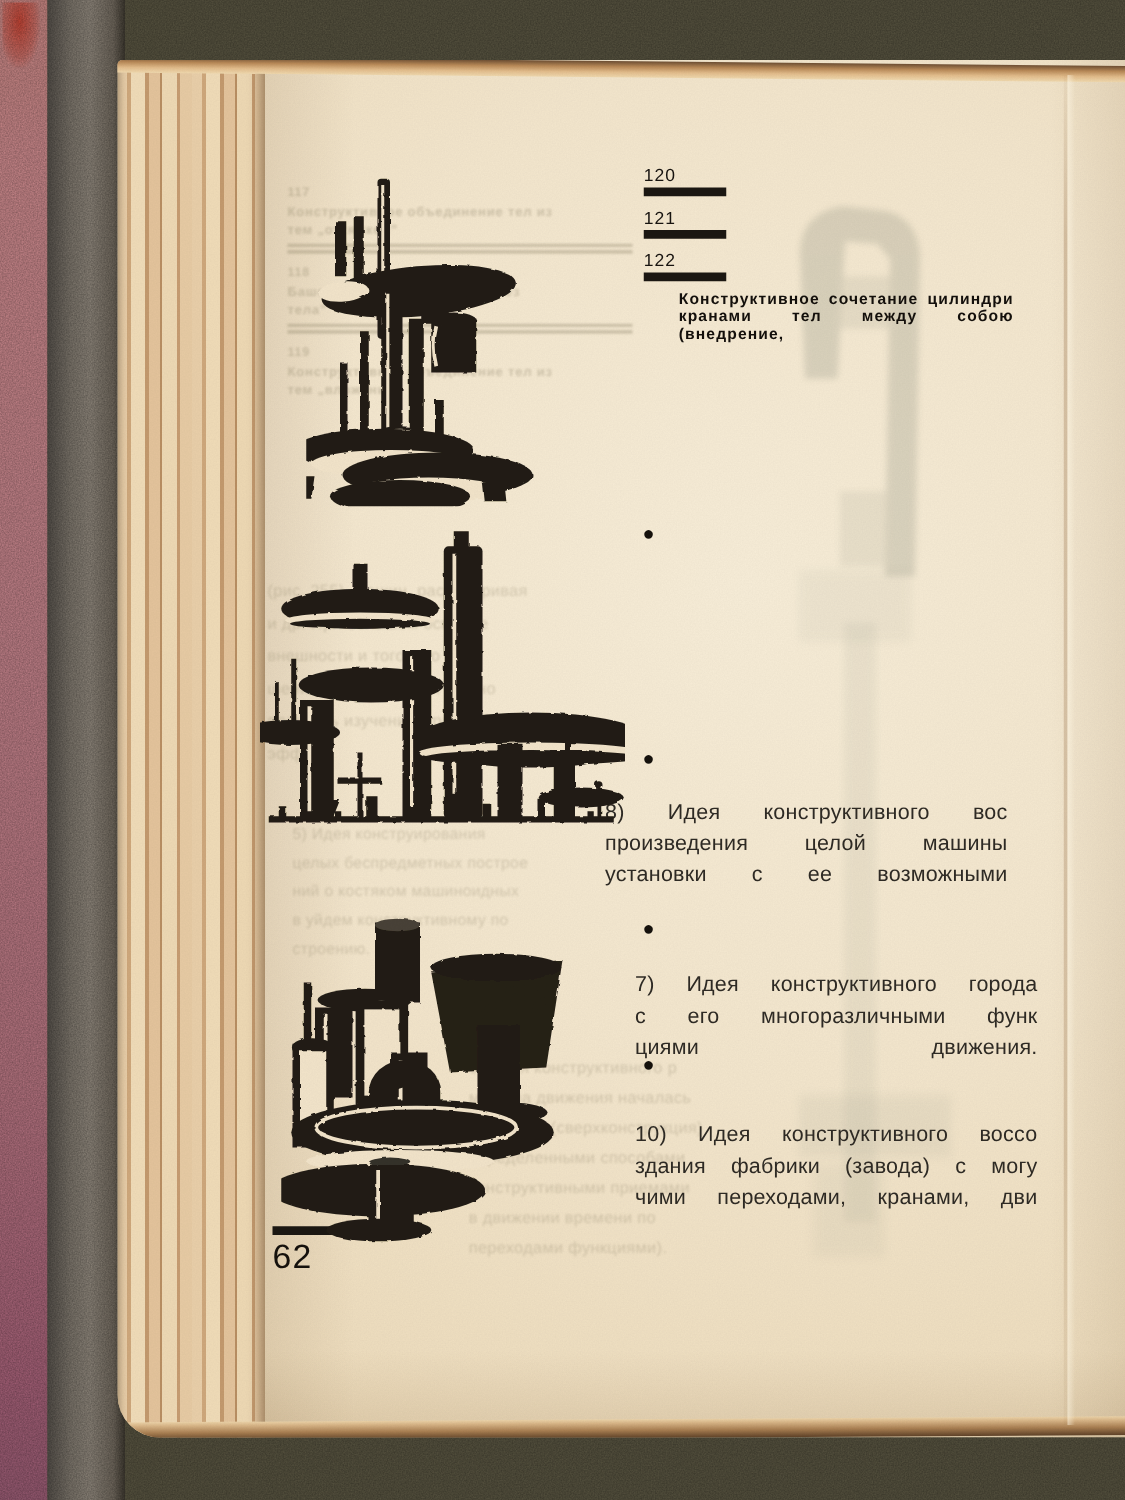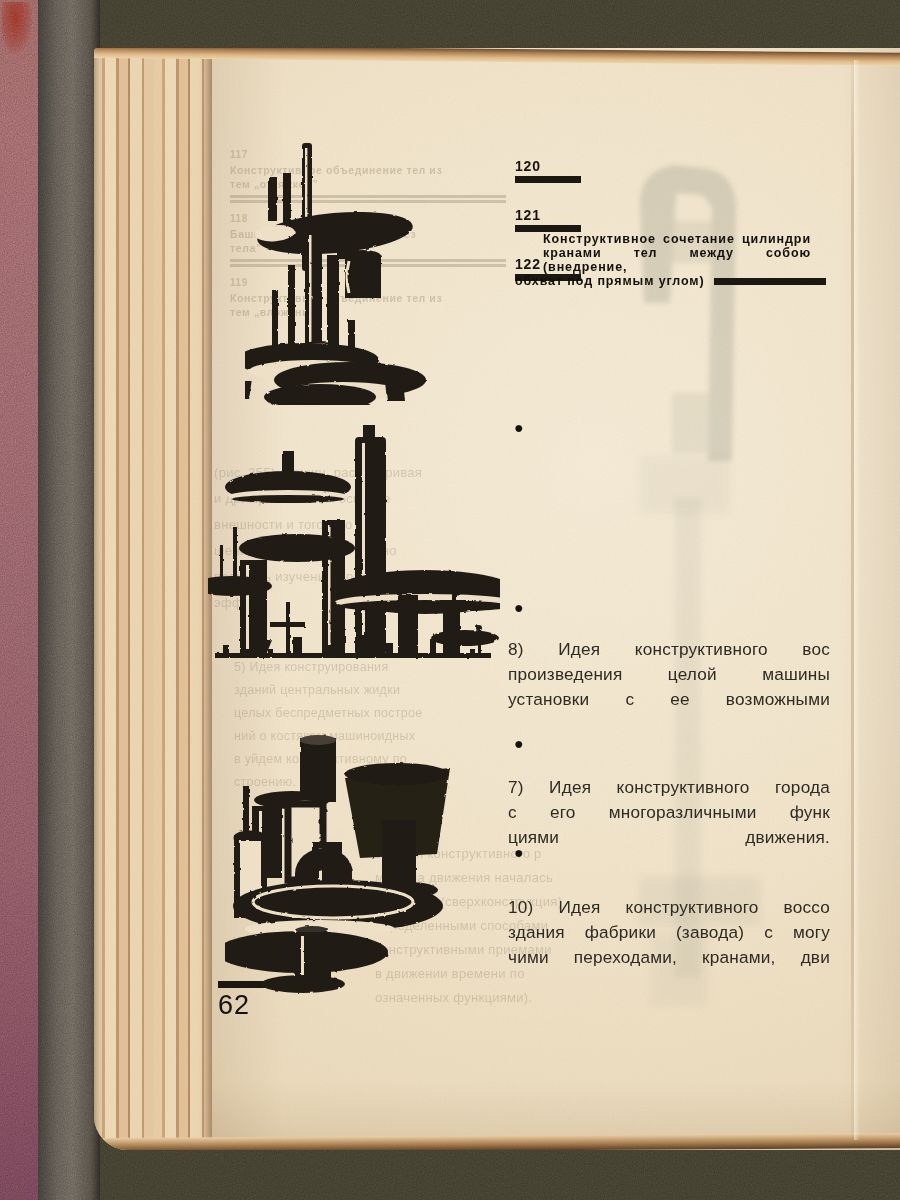--- a/index.html
+++ b/index.html
@@ -46,21 +46,21 @@
   .ghost{color:#8d8266;filter:blur(.7px);}
   .ghost-cap{width:276px;opacity:.34;font-weight:bold;font-size:10.5px;line-height:14px;letter-spacing:.6px;}
   .ghost-cap .num{font-size:10px;margin-bottom:1px;}
   .ghost-rule{height:8px;margin:4px 0 9px 0;
     background:linear-gradient(180deg,#8d8266 0 3px,transparent 3px 5px,#8d8266 5px 8px);}
   .ghost-para{font-size:13px;opacity:.30;letter-spacing:.3px;}
   .ghost-shape{background:#8e9383;pointer-events:none;}
   .ghost-hook{opacity:.20;filter:blur(2.5px);}
 
   
-  .fig-num{font-weight:bold;font-size:14px;line-height:13px;letter-spacing:.8px;color:#181410;margin-top:26px;}
+  .fig-num{font-weight:normal;font-size:14px;line-height:13px;letter-spacing:.8px;color:#181410;}
   .fig-bar{width:66px;height:7px;background:#1c1813;margin-top:3px;}
   .caption{width:340px;color:#14100c;font-weight:bold;font-size:12.5px;line-height:14px;letter-spacing:.9px;}
   .caption .cl{width:268px;text-align:justify;text-align-last:justify;padding-left:28px;}
   .caption .cl3{display:flex;align-items:center;gap:9px;}
   .caption .cap-bar{display:inline-block;width:112px;height:7px;background:#1c1813;flex:none;}
   .bullet{font-size:16px;line-height:16px;color:#16120d;}
   .para{width:322px;color:#2f2b25;font-size:17.2px;line-height:25px;letter-spacing:.2px;}
   .para .jl{text-align:justify;text-align-last:justify;}
   .para .jl-last{text-align:left;}
   .folio{font-weight:normal;font-size:27px;letter-spacing:1px;color:#16120d;}
@@ -112,34 +112,33 @@
   <div class="abs ghost ghost-para" style="left:120px;top:412px;width:262px;line-height:26px;">
     <div>(рис. 255), машин, рассматривая</div>
     <div>и др. При большем осмотре</div>
     <div>внешности и того, что ре</div>
     <div>шения в этой области можно</div>
     <div>получить изучением разный</div>
     <div>эффект.</div>
   </div>
   <div class="abs ghost ghost-para" style="left:140px;top:608px;width:252px;line-height:23px;font-size:12.5px;">
     <div>5) Идея конструирования</div>
-    <div>зданий центральных жидки</div>
     <div>целых беспредметных построе</div>
     <div>ний о костяком машиноидных</div>
     <div>в уйдем конструктивному по</div>
     <div>строению.</div>
   </div>
   <div class="abs ghost ghost-para" style="left:281px;top:794px;width:218px;line-height:24px;">
     <div>6) Идея конструктивного р</div>
     <div>машина движения началась</div>
     <div>(рис. 198) (сверхконструкция)</div>
     <div>определенными способами</div>
     <div>конструктивными приемами</div>
     <div>в движении времени по</div>
-    <div>означенных функциями).</div>
+    <div>переходами функциями).</div>
   </div>
 
   <svg class="abs ghost-hook" style="left:520px;top:95px;" width="135" height="320" viewBox="0 0 135 320">
     <path fill="#6f7564" d="M30,160 L26,60 Q26,28 60,22 L95,26 Q120,32 122,62 L118,318 L94,318 L98,64 L88,52 L62,50 L56,160 Z"></path>
     <rect x="36" y="78" width="85" height="42" fill="#6f7564" fill-opacity=".55"></rect>
     <rect x="58" y="250" width="52" height="60" fill="#6f7564" fill-opacity=".5"></rect>
   </svg>
   <div class="abs ghost-shape" style="left:545px;top:408px;width:90px;height:58px;opacity:.08;filter:blur(4px);"></div>
   <div class="abs ghost-shape" style="left:581px;top:450px;width:26px;height:480px;opacity:.10;filter:blur(3px);"></div>
   <div class="abs ghost-shape" style="left:545px;top:828px;width:122px;height:50px;opacity:.10;filter:blur(4px);"></div>
@@ -255,30 +254,26 @@
     <div class="fig-bar" style="margin-bottom:11px;"></div>
     <div class="fig-num">121</div>
     <div class="fig-bar" style="margin-bottom:11px;"></div>
     <div class="fig-num">122</div>
     <div class="fig-bar"></div>
   </div>
 
   <div class="abs caption" style="left:421px;top:184px;">
     <div class="cl">Конструктивное сочетание цилиндри</div>
     <div class="cl">кранами тел между собою (внедрение,</div>
-    <div class="cl3">
-      <span>обхват под прямым углом)</span>
-      <span class="cap-bar"></span>
-    </div>
   </div>
 
   <div class="abs bullet" style="left:420px;top:372px;">●</div>
 
   <div class="abs bullet" style="left:420px;top:552px;">●</div>
-  <div class="abs para" style="left:414px;top:589px;">
+  <div class="abs para" style="left:390px;top:589px;">
     <div class="jl">8) Идея конструктивного вос</div>
     <div class="jl">произведения целой машины</div>
     <div class="jl">установки с ее возможными</div>
   </div>
 
   <div class="abs bullet" style="left:420px;top:688px;">●</div>
   <div class="abs para" style="left:414px;top:727px;">
     <div class="jl">7) Идея конструктивного города</div>
     <div class="jl">с его многоразличными функ</div>
     <div class="jl jl-last">циями движения.</div>

